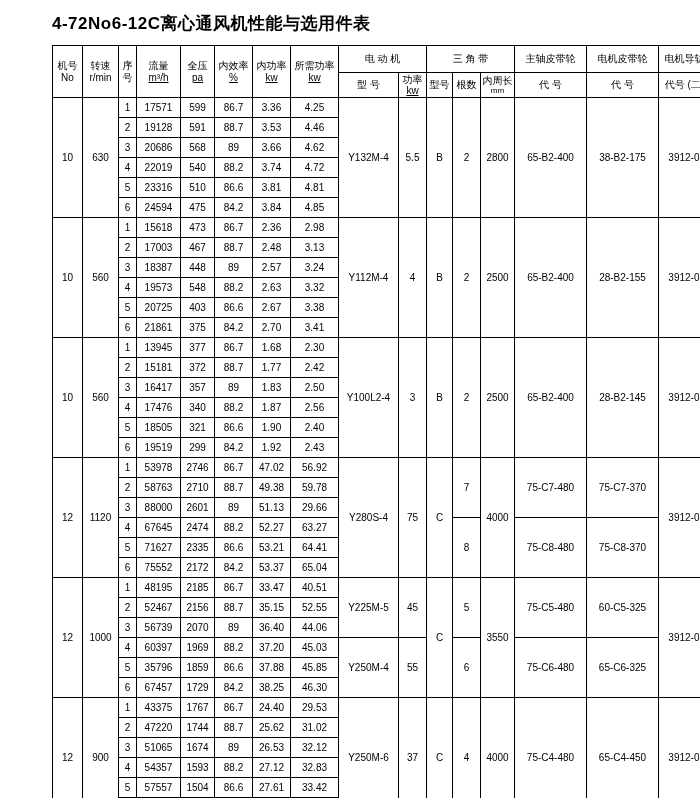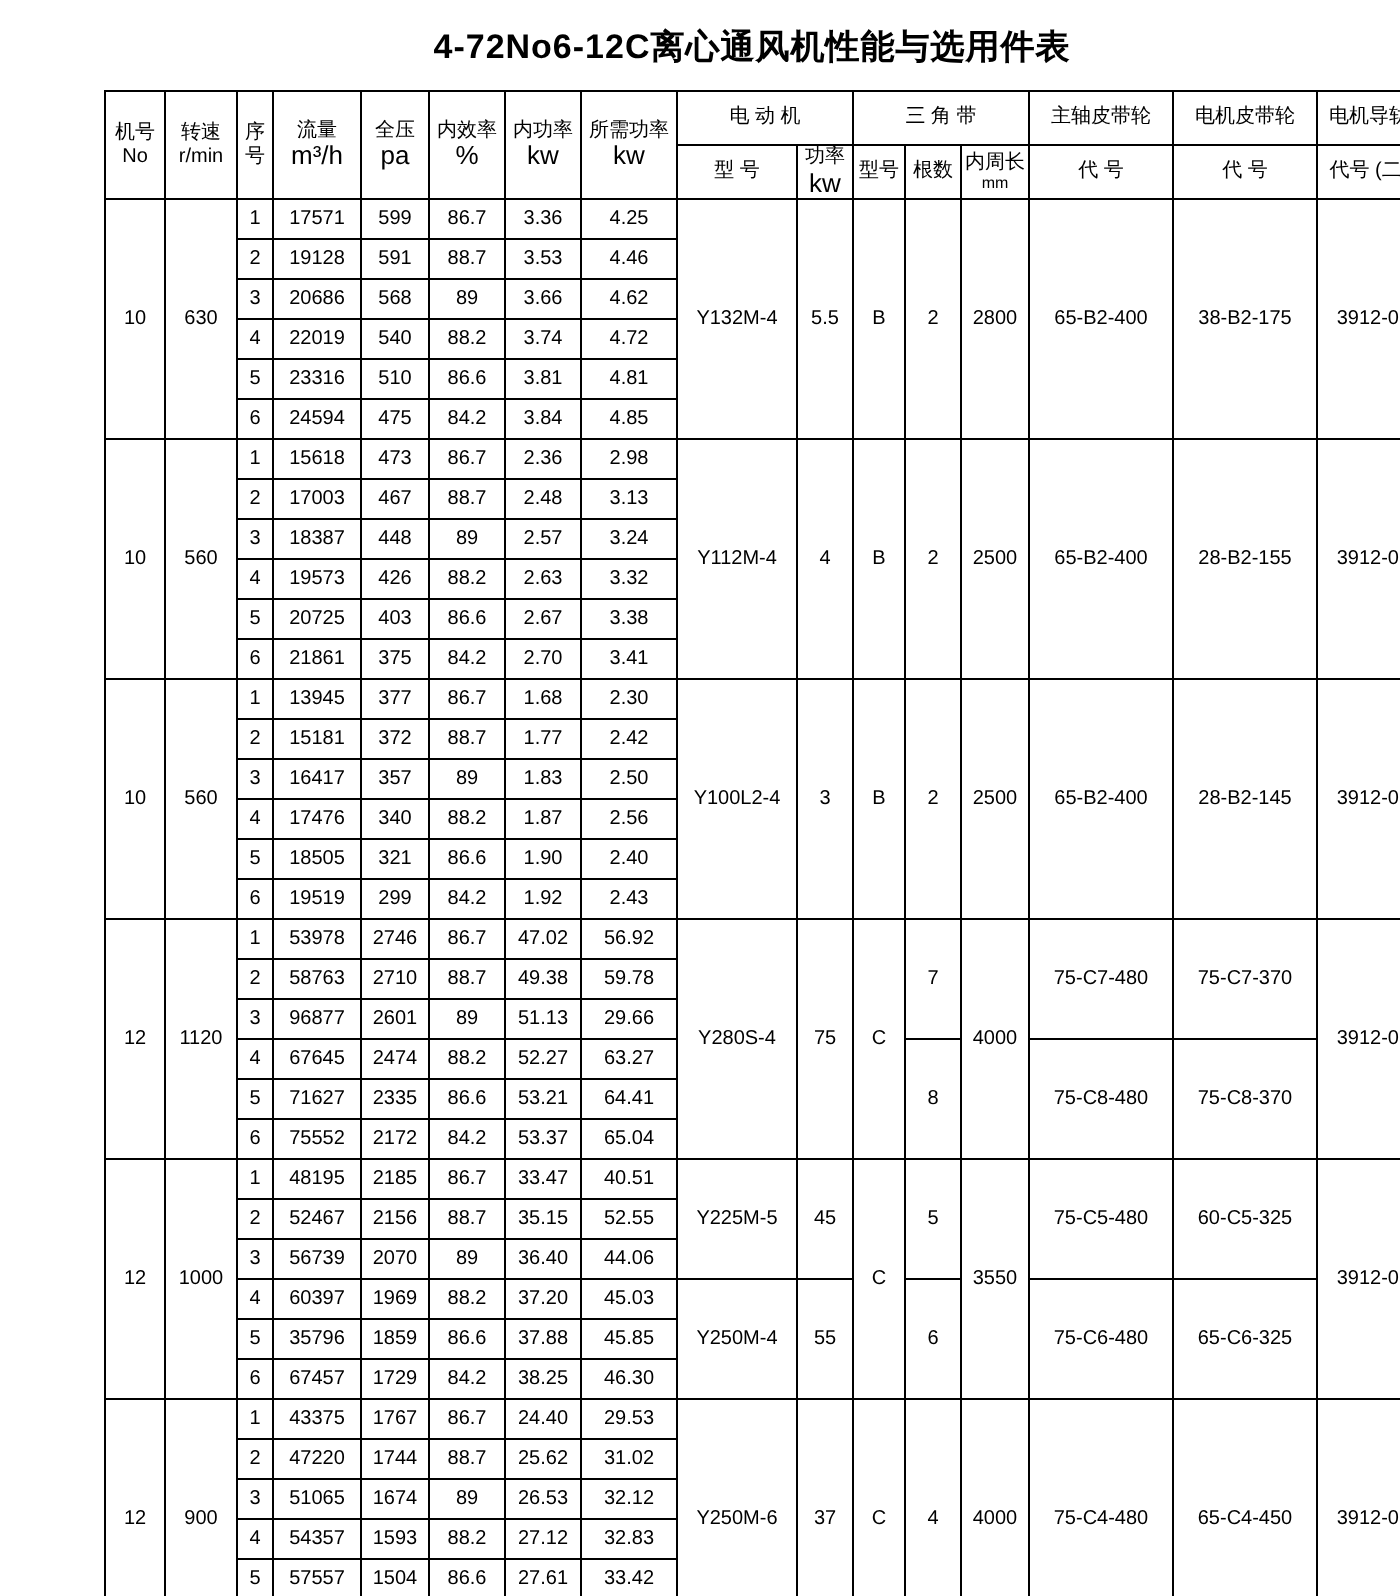--- a/index.html
+++ b/index.html
@@ -9,21 +9,20 @@
     font-family:"Liberation Sans", sans-serif;
     color:#000;
     -webkit-font-smoothing:none;
   }
   .page{position:relative;width:700px;height:798px;box-sizing:border-box;padding:0;}
   .doc-title{
     font-size:17px;
     font-weight:bold;
     margin:12px 0 10px 52px;
     letter-spacing:0.5px;
-    text-align:center;
   }
   table.spec{
     border-collapse:collapse;
     margin-left:52px;
     width:596px;
     table-layout:fixed;
   }
   table.spec td, table.spec th{
     border:1px solid #000;
     font-size:10px;
@@ -36,21 +35,21 @@
   .hdr td{
     font-size:10px;
     height:22px;
   }
   .hdr-top td{height:26px;}
   .hdr-sub td{height:24px;}
   .two-line{display:block;}
   .sm{font-size:8px;text-align:center;}
   .hdr-cn{font-size:11px;}
   .datarow td{height:19px;}
-  .unit{font-size:13px;}
+  .unit{font-size:10px;text-decoration:underline;}
   .motor-cell{font-size:10px;}
   .grp{font-size:10px;}
 </style>
 </head>
 <body>
 
 <div class="page">
 
   <div class="doc-title">4-72No6-12C离心通风机性能与选用件表</div>
 
@@ -221,21 +220,21 @@
       <td>3</td>
       <td>18387</td>
       <td>448</td>
       <td>89</td>
       <td>2.57</td>
       <td>3.24</td>
     </tr>
     <tr class="datarow">
       <td>4</td>
       <td>19573</td>
-      <td>426</td>
+      <td>548</td>
       <td>88.2</td>
       <td>2.63</td>
       <td>3.32</td>
     </tr>
     <tr class="datarow">
       <td>5</td>
       <td>20725</td>
       <td>403</td>
       <td>86.6</td>
       <td>2.67</td>
@@ -330,21 +329,21 @@
     <tr class="datarow">
       <td>2</td>
       <td>58763</td>
       <td>2710</td>
       <td>88.7</td>
       <td>49.38</td>
       <td>59.78</td>
     </tr>
     <tr class="datarow">
       <td>3</td>
-      <td>96877</td>
+      <td>88000</td>
       <td>2601</td>
       <td>89</td>
       <td>51.13</td>
       <td>29.66</td>
     </tr>
     <tr class="datarow">
       <td>4</td>
       <td>67645</td>
       <td>2474</td>
       <td>88.2</td>

